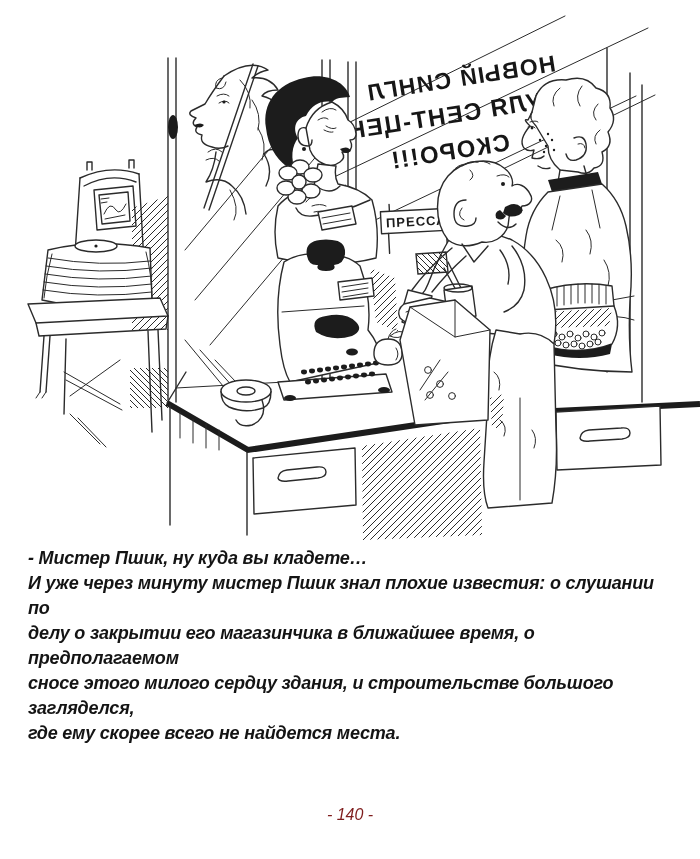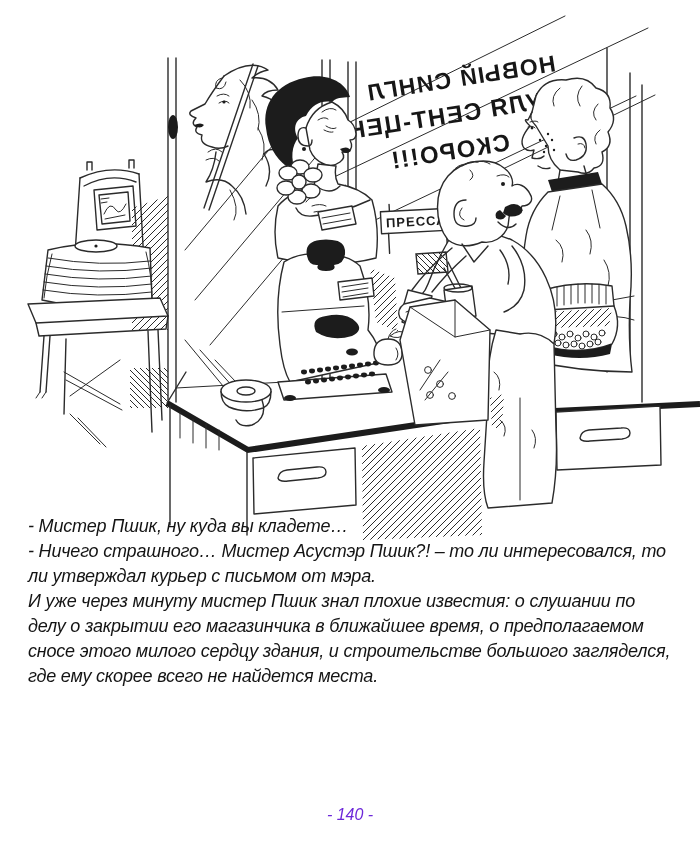--- a/index.html
+++ b/index.html
@@ -1,23 +1,23 @@
 <!DOCTYPE html>
 <html><head>
 <meta charset="utf-8">
 <style>
   html,body{margin:0;padding:0;background:#ffffff;}
   body{width:700px;height:859px;position:relative;overflow:hidden;
        font-family:"Liberation Sans",sans-serif;color:#1f1f1f;}
   .illustration{position:absolute;left:0;top:0;width:700px;height:545px;}
-  .story{position:absolute;left:28px;top:514px;width:650px;}
+  .story{position:absolute;left:28px;top:546px;width:650px;font-weight:bold;}
   .story p{margin:0;font-style:italic;font-size:18px;line-height:25px;
            letter-spacing:-0.2px;white-space:pre-wrap;color:#141414;}
   .pageno{position:absolute;left:0;top:806px;width:700px;text-align:center;
-          font-style:italic;font-size:16px;color:#6d28d9;}
+          font-style:italic;font-size:16px;color:#7f1d1d;}
   svg{display:block;}
   .ink{stroke:#2b2b2b;stroke-width:1.4;fill:none;stroke-linecap:round;stroke-linejoin:round;}
   .ink2{stroke:#2b2b2b;stroke-width:1;fill:none;stroke-linecap:round;}
   .fillw{fill:#ffffff;stroke:#2b2b2b;stroke-width:1.4;stroke-linejoin:round;}
   .filld{fill:#1c1c1c;stroke:none;}
   .band{stroke:#1c1c1c;stroke-width:6;fill:none;stroke-linecap:butt;}
   .sign{font-family:"Liberation Sans",sans-serif;font-weight:700;fill:#161616;letter-spacing:1.5px;}
   .presstxt{font-family:"Liberation Sans",sans-serif;font-weight:700;font-size:13px;
             letter-spacing:1px;fill:#1c1c1c;}
 </style>
@@ -284,21 +284,19 @@
           <circle class="ink2" cx="440" cy="384" r="3.4"></circle>
       <circle class="ink2" cx="430" cy="395" r="3.4"></circle>
           <circle class="ink2" cx="452" cy="396" r="3.4"></circle>
     </g>
   </g>
 </svg>
 </div>
 
 <div class="story">
   <p>- Мистер Пшик, ну куда вы кладете…</p>
-  <p>- Ничего страшного… Мистер Асустэр Пшик?! – то ли интересовался, то
-ли утверждал курьер с письмом от мэра.</p>
   <p>И уже через минуту мистер Пшик знал плохие известия: о слушании по
 делу о закрытии его магазинчика в ближайшее время, о предполагаемом
 сносе этого милого сердцу здания, и строительстве большого загляделся,
 где ему скорее всего не найдется места.</p>
 </div>
 
 <div class="pageno">- 140 -</div>
 
 </body></html>

